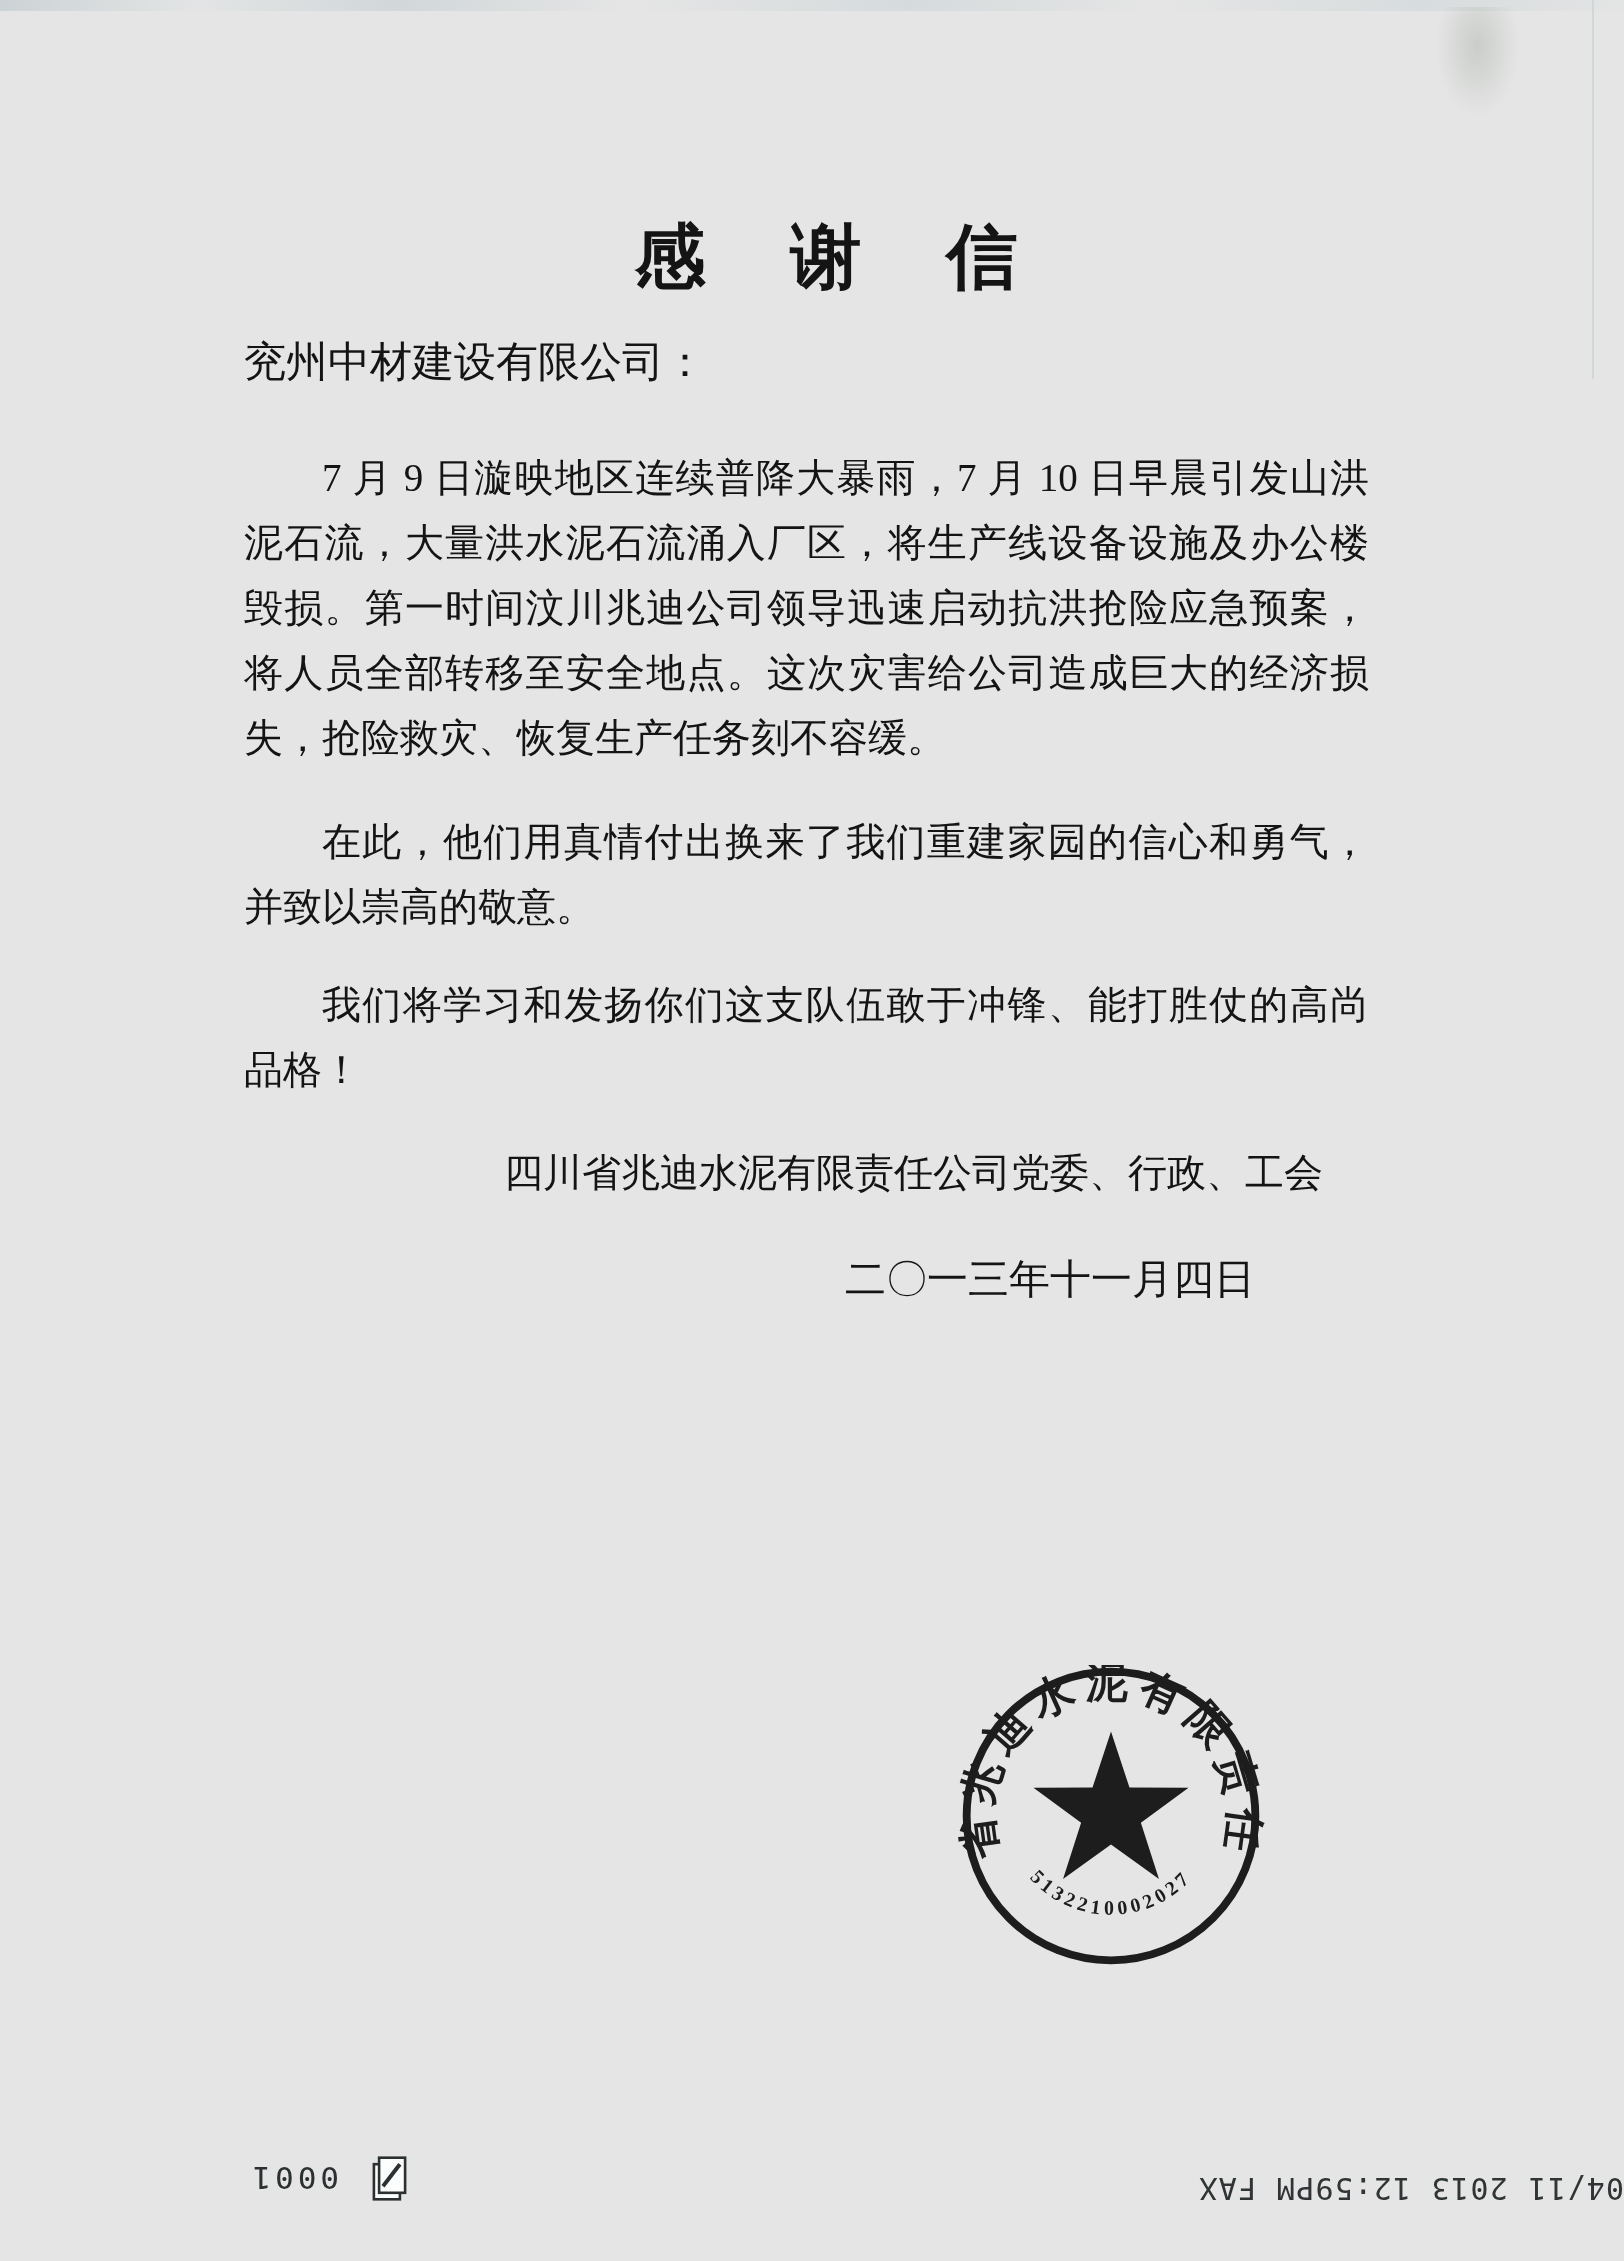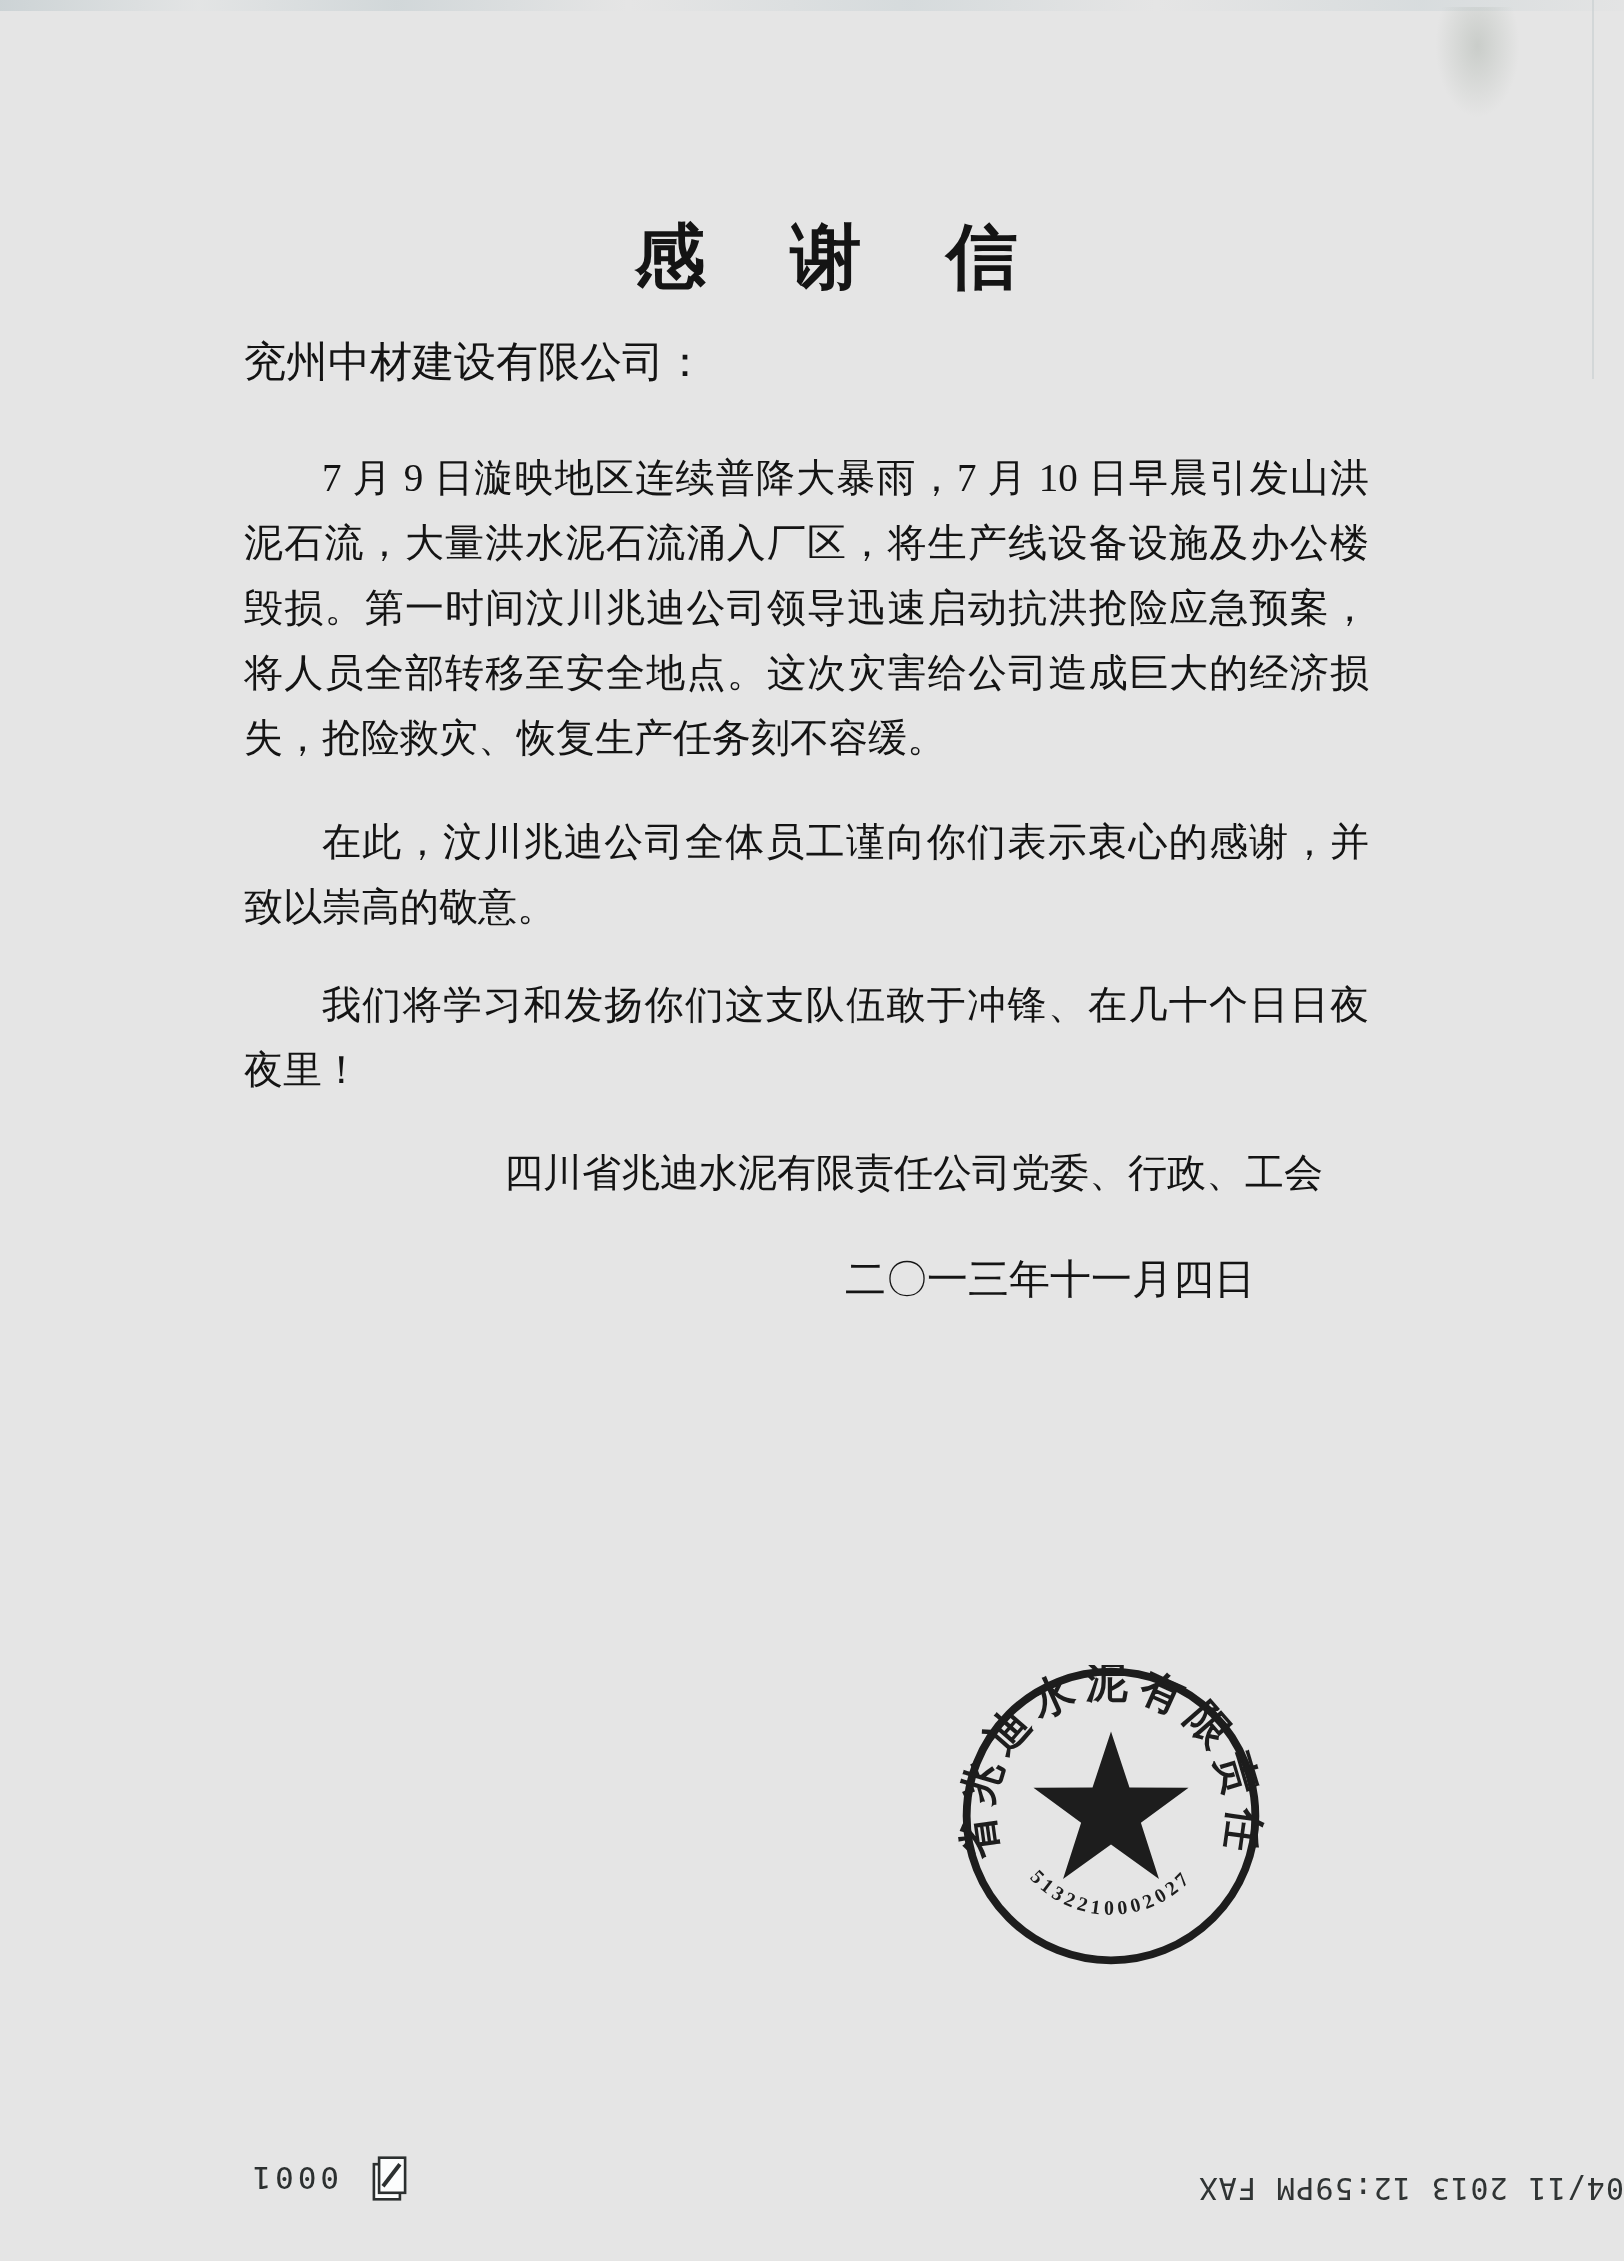--- a/index.html
+++ b/index.html
@@ -104,22 +104,22 @@
 
   <div class="scan-noise-top"></div>
   <div class="scan-smudge"></div>
   <div class="scan-edge-line"></div>
 
   <div class="title">感谢信</div>
 
   <div class="body-block">
     <div class="salutation">兖州中材建设有限公司：</div>
     <p class="para p1">7 月 9 日漩映地区连续普降大暴雨，7 月 10 日早晨引发山洪泥石流，大量洪水泥石流涌入厂区，将生产线设备设施及办公楼毁损。第一时间汶川兆迪公司领导迅速启动抗洪抢险应急预案，将人员全部转移至安全地点。这次灾害给公司造成巨大的经济损失，抢险救灾、恢复生产任务刻不容缓。</p>
-    <p class="para p3">在此，汶川兆迪公司全体员工谨向你们表示衷心的感谢，并致以崇高的敬意。</p>
-    <p class="para p4">我们将学习和发扬你们这支队伍敢于冲锋、在几十个日日夜夜里！</p>
+    <p class="para p3">在此，他们用真情付出换来了我们重建家园的信心和勇气，并致以崇高的敬意。</p>
+    <p class="para p4">我们将学习和发扬你们这支队伍敢于冲锋、能打胜仗的高尚品格！</p>
     <div class="signature">四川省兆迪水泥有限责任公司党委、行政、工会</div>
     <div class="date">二〇一三年十一月四日</div>
   </div>
 
   <svg class="stamp" viewBox="0 0 500 500" xmlns="http://www.w3.org/2000/svg">
     <ellipse cx="250" cy="250" rx="239" ry="239" fill="none" stroke="#0d0d0d" stroke-width="13"></ellipse>
     <polygon fill="#0d0d0d" points="250,110 280.6,202.9 378.4,203.3 299.5,261.1 329.4,354.2 250,297 170.6,354.2 200.5,261.1 121.6,203.3 219.4,202.9"></polygon>
     <defs>
       <path id="ringPath" d="M 70,330 A 197,197 0 1 1 430,330" fill="none"></path>
       <path id="serialPath" d="M 95,325 A 180,180 0 0 0 405,325" fill="none"></path>

